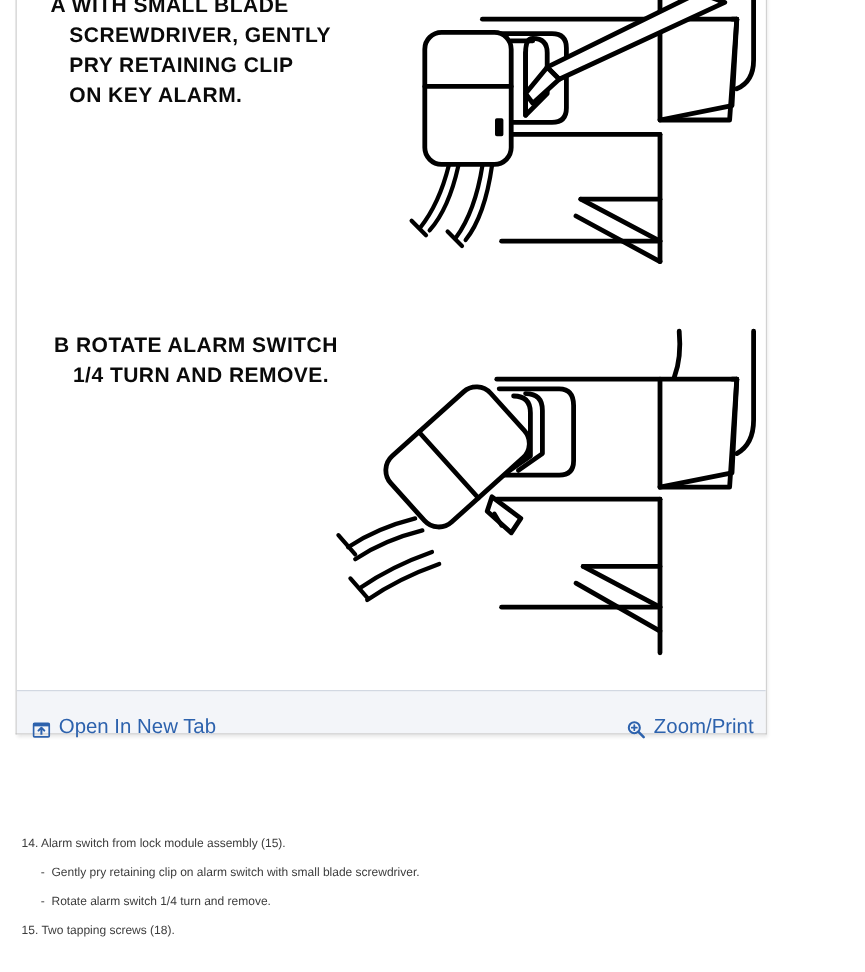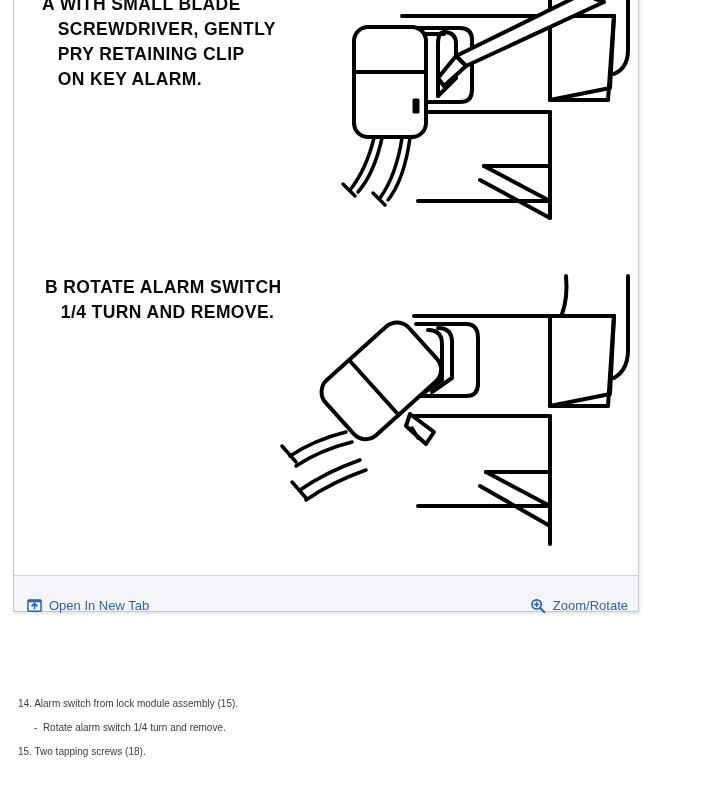--- a/index.html
+++ b/index.html
@@ -67,24 +67,24 @@
     background: #f3f5f9;
     border-top: 1px solid #d2d8e2;
     display: flex;
     align-items: center;
     justify-content: space-between;
     padding: 0 10px 0 13px;
   }
 
   .tool-link {
     display: flex;
-    align-items: center;
+    align-items: flex-end;
     gap: 7px;
     color: #2d62ad;
-    font-size: 13px;
+    font-size: 17px;
     font-family: "Liberation Sans", sans-serif;
     cursor: pointer;
     text-decoration: none;
     user-select: none;
     margin-top: 24px;
   }
   .tool-label { color: #2d62ad; }
 
   .icon-box { display: inline-flex; align-items: center; justify-content: center; }
 
@@ -233,25 +233,26 @@
       </div>
 
       <div class="tool-link">
         <span class="icon-box">
           <svg width="16" height="16" viewBox="0 0 16 16" xmlns="http://www.w3.org/2000/svg">
             <circle cx="6.6" cy="6.4" r="4.6" fill="none" stroke="#2d62ad" stroke-width="1.7"></circle>
             <path d="M 6.6 4.3 L 6.6 8.5 M 4.5 6.4 L 8.7 6.4" stroke="#2d62ad" stroke-width="1.5" stroke-linecap="round"></path>
             <path d="M 10.1 9.9 L 14.4 14.2" stroke="#2d62ad" stroke-width="2.1" stroke-linecap="round"></path>
           </svg>
         </span>
-        <span class="tool-label">Zoom/Rotate</span>
+        <span class="tool-label">Zoom/Print</span>
       </div>
 
     </div>
   </div>
 
   <div class="instructions">
     <div class="instr-line instr-numbered">14. Alarm switch from lock module assembly (15).</div>
+    <div class="instr-line instr-bullet">-  Gently pry retaining clip on alarm switch with small blade screwdriver.</div>
     <div class="instr-line instr-bullet">-  Rotate alarm switch 1/4 turn and remove.</div>
     <div class="instr-line instr-numbered">15. Two tapping screws (18).</div>
   </div>
 
 </div>
 
 </body></html>

